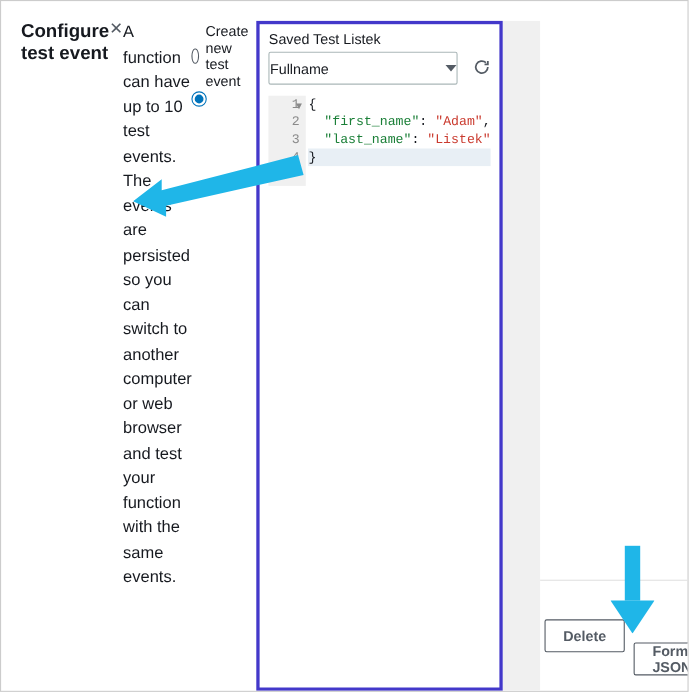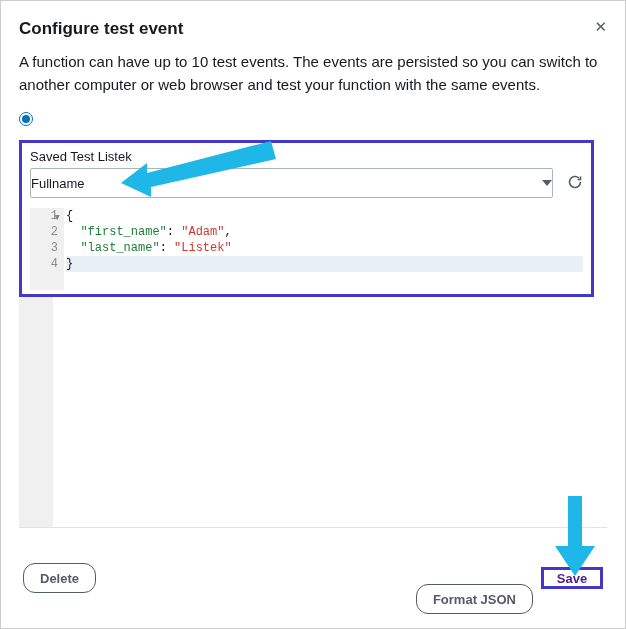--- a/index.html
+++ b/index.html
@@ -11,21 +11,20 @@
     background: #fff;
     width: 626px;
     height: 629px;
     position: relative;
     border: 1px solid #ccc;
   }
   .modal {
     padding: 18px 18px 0 18px;
     height: 100%;
     display: flex;
-    flex-direction: column;
   }
   .header-row {
     display: flex;
     justify-content: space-between;
     align-items: flex-start;
   }
   h1.title {
     font-size: 17px;
     font-weight: 700;
     margin: 0 0 12px 0;
@@ -152,21 +151,21 @@
     align-items: center;
     margin-top: auto;
   }
   .btn {
     display: inline-flex;
     align-items: center;
     justify-content: center;
     height: 30px;
     padding: 0 16px;
     font-size: 13px;
-    border-radius: 12px;
+    border-radius: 2px;
     cursor: pointer;
     background: #fff;
     border: 1px solid transparent;
     color: #545b64;
     font-weight: 600;
   }
   .btn-outline { border: 1px solid #545b64; color: #545b64; }
   .btn-cancel { border: none; }
   .footer-gap { flex: 1; }
   .btn-save-box {
@@ -204,20 +203,24 @@
 <div class="modal">
 
   <div class="header-row">
     <h1 class="title">Configure test event</h1>
     <span class="close-icon">✕</span>
   </div>
 
   <div class="description">A function can have up to 10 test events. The events are persisted so you can switch to another computer or web browser and test your function with the same events.</div>
 
   <div class="radio-group">
+    <div class="radio-item">
+      <span class="radio"></span>
+      <span class="radio-label">Create new test event</span>
+    </div>
     <div class="radio-item">
       <span class="radio selected"></span>
     </div>
   </div>
 
   <div class="highlight-box">
     <div class="section-label">Saved Test Listek</div>
     <div class="select-row">
       <div class="dropdown">
         <span>Fullname</span>

